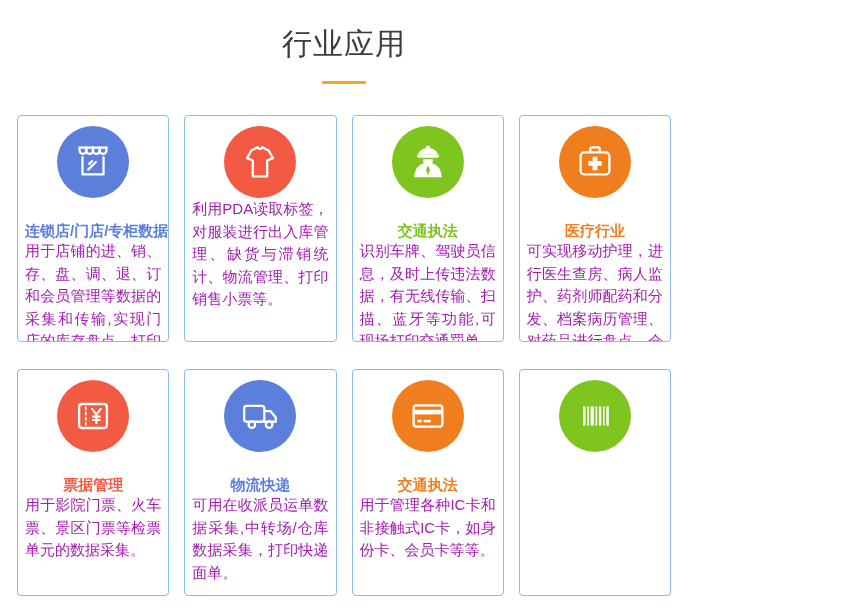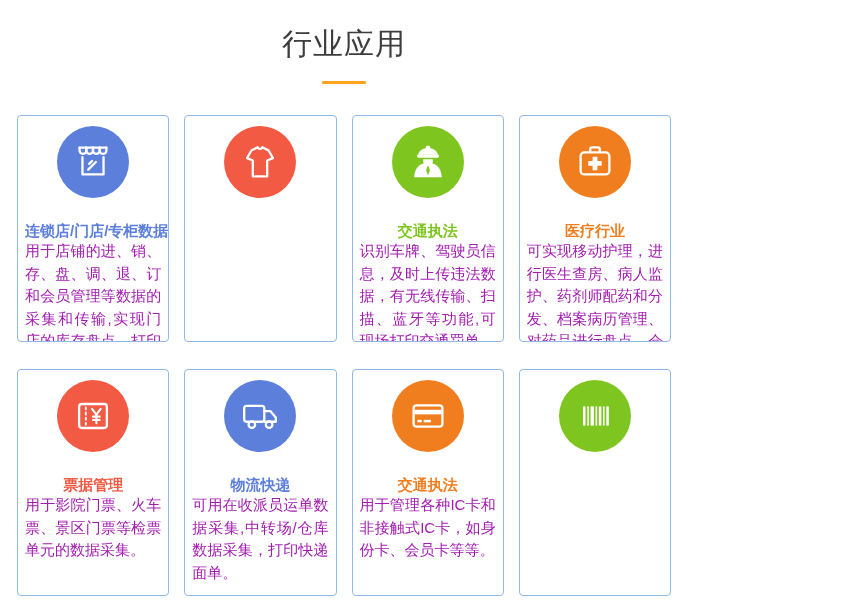--- a/index.html
+++ b/index.html
@@ -87,20 +87,21 @@
       <div class="card-title" style="color: rgb(92, 127, 219);">连锁店/门店/专柜数据采集</div>
       <div class="card-desc">用于店铺的进、销、存、盘、调、退、订和会员管理等数据的采集和传输,实现门店的库存盘点、打印标签。</div>
     </div>
 
     <div class="card">
       <div class="icon-circle" style="background-color: rgb(242, 90, 67);">
         <svg viewBox="0 0 48 48">
           <path d="M15,12 L21.5,8.5 C22.5,11 25.5,11 26.5,8.5 L33,12 L37.5,20 L31.5,22.5 L31.5,39 L16.5,39 L16.5,22.5 L10.5,20 Z" fill="none" stroke="#fff" stroke-width="2.4" stroke-linejoin="round"></path>
         </svg>
       </div>
+      <div class="card-desc">利用PDA读取标签，对服装进行出入库管理、缺货与滞销统计、物流管理、打印销售小票等。</div>
     </div>
 
     <div class="card">
       <div class="icon-circle" style="background-color: rgb(126, 198, 31);">
         <svg viewBox="0 0 48 48">
           <g fill="#fff">
             <ellipse cx="24" cy="8.6" rx="2.4" ry="1.5"></ellipse>
             <path d="M24,9.5 c-5.2,0 -9.2,2.8 -10.2,6.5 h20.4 C33.2,12.3 29.2,9.5 24,9.5 z"></path>
             <rect x="12.5" y="16" width="23" height="3.6" rx="1.8"></rect>
             <path d="M19,21 h10 v2.6 a5,5 0 0 1 -10,0 z"></path>

